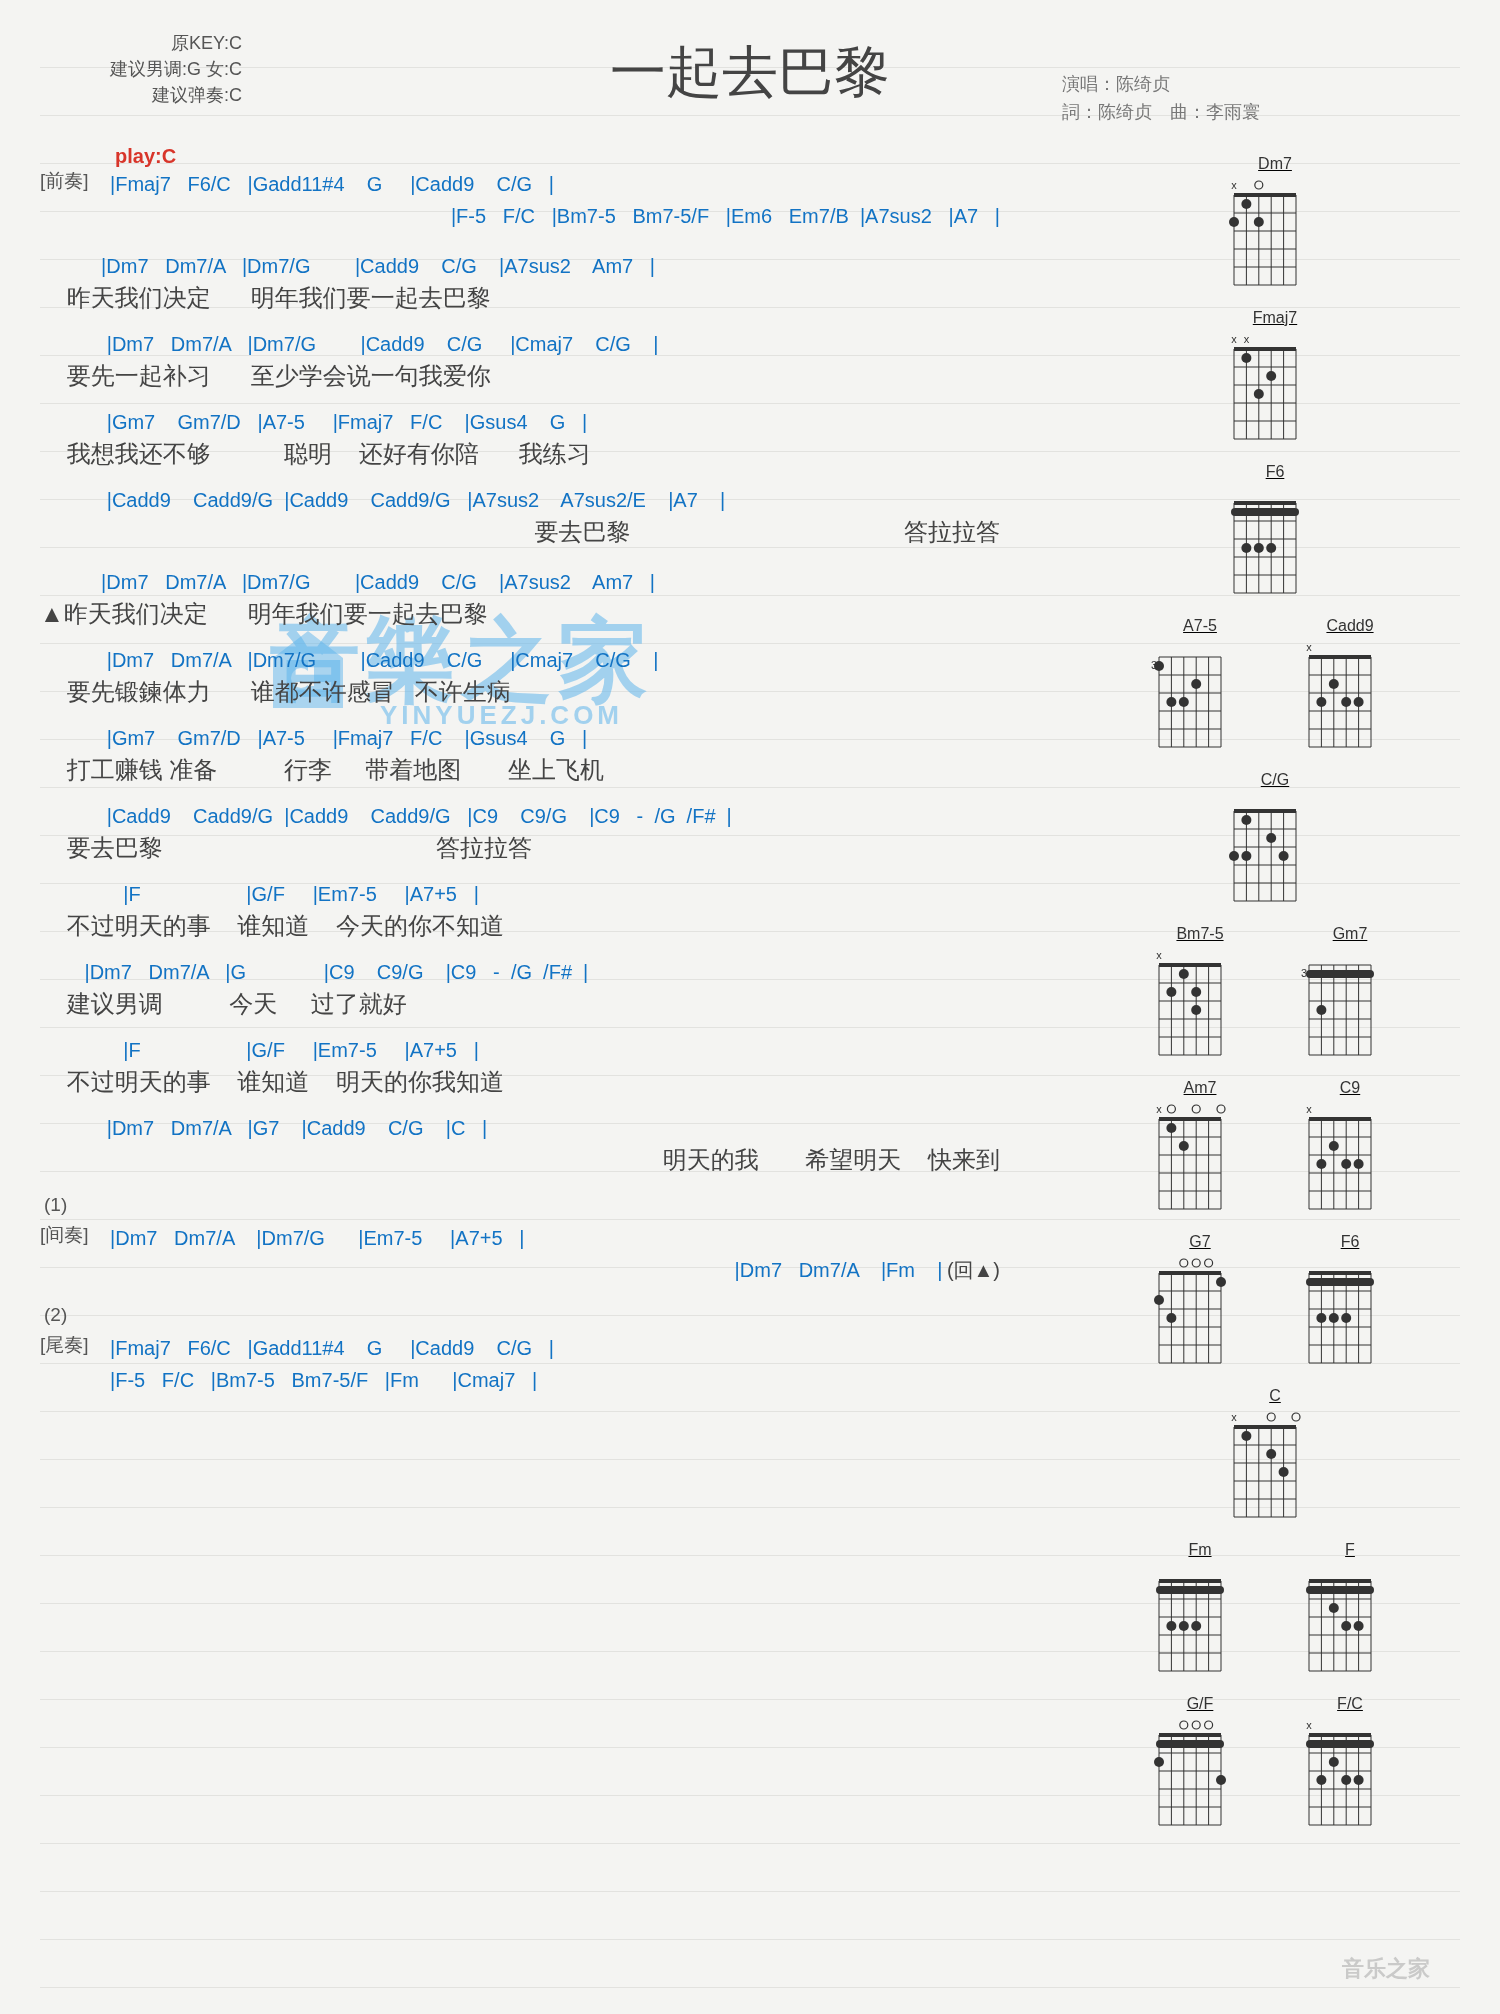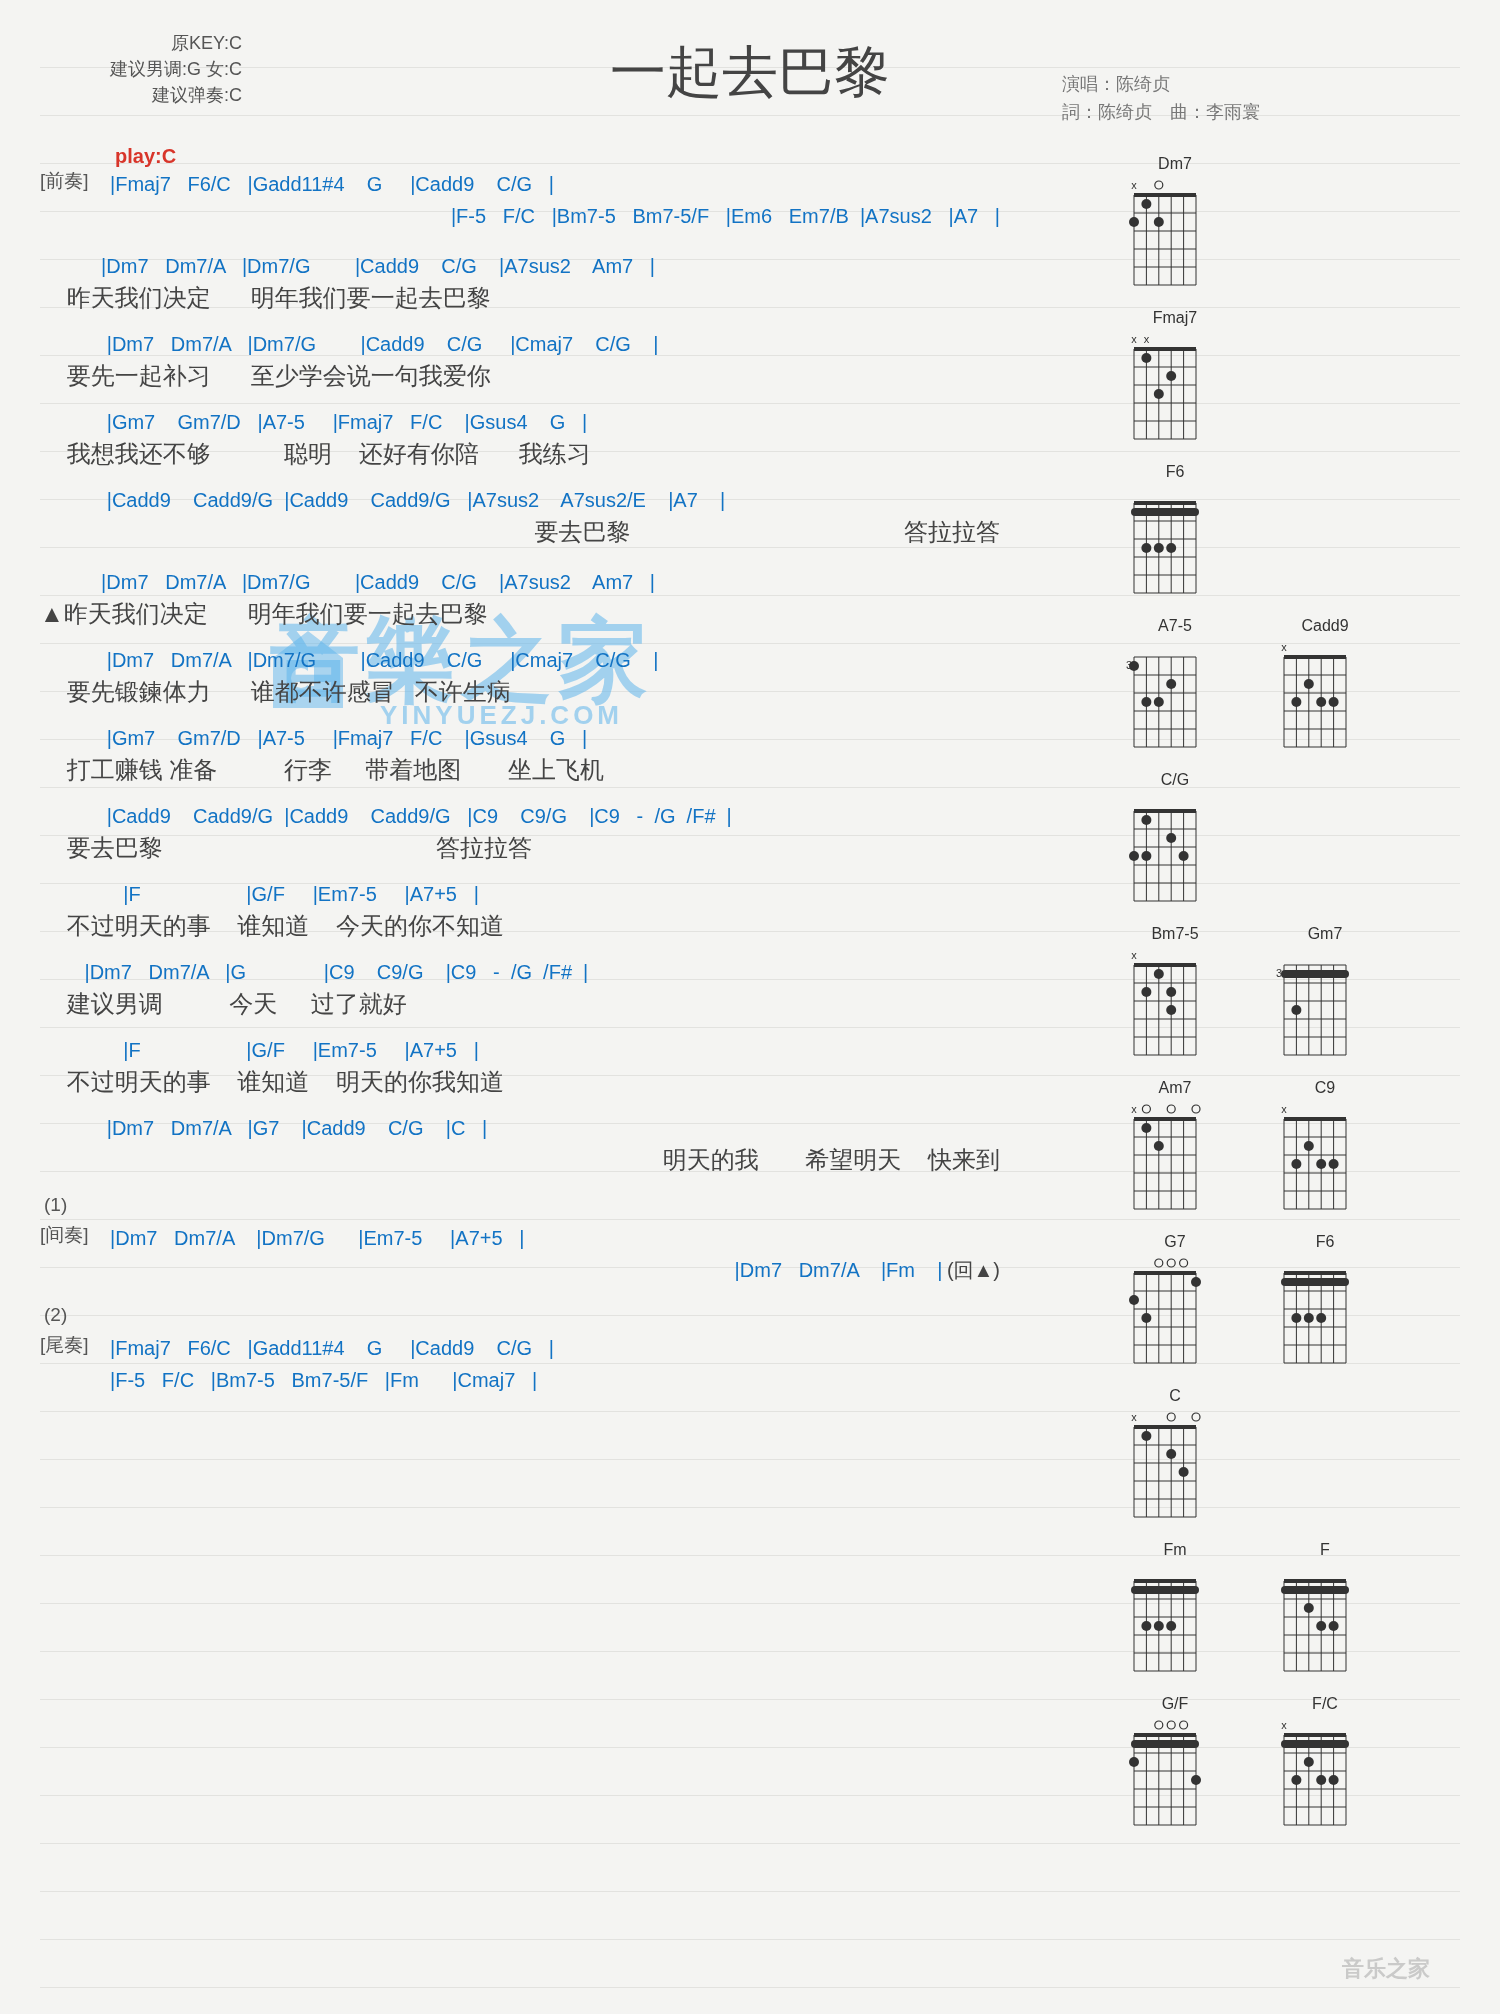--- a/index.html
+++ b/index.html
@@ -65,21 +65,21 @@
   .block { margin-bottom: 18px; text-align: right; }
   .marker { color: #444; font-size: 20px; }
   .num-label { color: #555; font-size: 19px; margin: 18px 0 6px 4px; }
   
   
   .chord-grid {
     position: absolute;
     right: 30px; top: 135px;
     width: 310px;
   }
-  .chord-row { display: flex; gap: 40px; justify-content: flex-start; margin-bottom: 22px; }
+  .chord-row { display: flex; gap: 40px; justify-content: center; margin-bottom: 22px; text-decoration: underline; }
   .chord-diagram { width: 110px; }
   .chord-name { text-align: center; font-size: 16px; color: #333; margin-bottom: 4px; }
   .diagram-svg { display: block; }
   
   
   .watermark {
     position: absolute;
     top: 580px; left: 230px;
     font-size: 90px; font-weight: bold;
     color: rgba(94,180,235,0.55);

